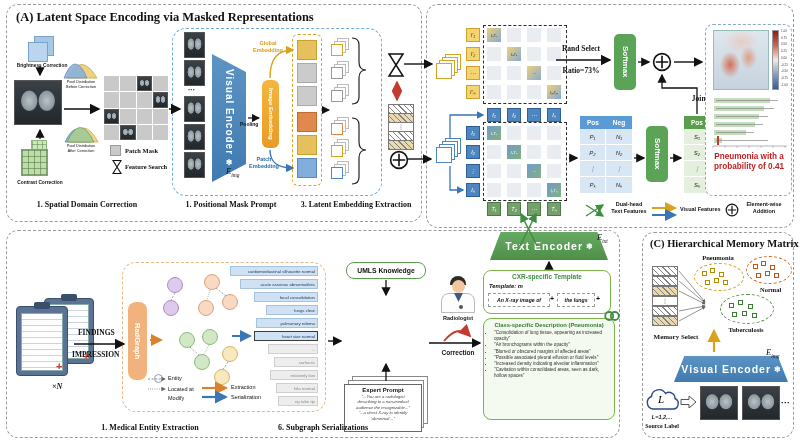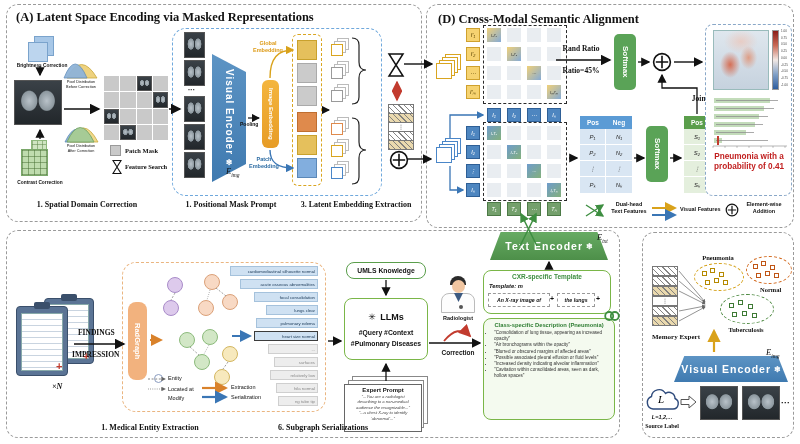--- a/index.html
+++ b/index.html
@@ -198,21 +198,20 @@
   <div class="hrow hatch htan" style="left:388px;top:140px"></div>
   <svg class="a" style="left:389px;top:150px" width="20" height="20">
     <circle cx="10" cy="10" r="8.4" fill="#fff" stroke="#111" stroke-width="1.6"></circle>
     <path d="M10,3.8 V16.2 M3.8,10 H16.2" stroke="#111" stroke-width="1.6"></path>
   </svg>
 
   <div class="cap" style="left:12px;top:200px;width:150px">1. Spatial Domain Correction</div>
   <div class="cap" style="left:158px;top:200px;width:146px">1. Positional Mask Prompt</div>
   <div class="cap" style="left:288px;top:200px;width:136px">3. Latent Embedding Extraction</div>
 
-  <div class="ptitle" style="left:438px;top:12px">(D) Cross-Modal Semantic Alignment</div>
 
   <div class="stk" style="left:436px;top:54px;width:26px;height:26px">
     <i style="left:9px;top:0;width:16px;height:16px;border:1.5px solid #d9a520"></i>
       <i style="left:6px;top:3px;width:16px;height:16px;border:1.5px solid #d9a520"></i>
       <i style="left:3px;top:6px;width:16px;height:16px;border:1.5px solid #d9a520"></i>
       <i style="left:0;top:9px;width:16px;height:16px;border:1.5px solid #d9a520"></i>
     </div>
   <div class="stk" style="left:436px;top:138px;width:26px;height:26px">
     <i style="left:9px;top:0;width:16px;height:16px;border:1.5px solid #4a86c8"></i>
       <i style="left:6px;top:3px;width:16px;height:16px;border:1.5px solid #4a86c8"></i>
@@ -265,22 +264,22 @@
   <div class="cell" style="left:547px;top:164px"></div>
   <div class="cell" style="left:487px;top:183px"></div>
   <div class="cell" style="left:507px;top:183px"></div>
   <div class="cell" style="left:527px;top:183px"></div>
   <div class="cell db" style="left:547px;top:183px">IₙTₙ</div>
   <div class="lsq gn" style="left:487px;top:202px">T₁</div>
   <div class="lsq gn" style="left:507px;top:202px">T₂</div>
   <div class="lsq gn" style="left:527px;top:202px">⋯</div>
   <div class="lsq gn" style="left:547px;top:202px">Tₙ</div>
 
-  <div class="a b t c" style="left:554px;top:44px;width:54px;font-size:7.5px">Rand Ratio</div>
-  <div class="a b t c" style="left:554px;top:66px;width:54px;font-size:7.5px">Ratio=45%</div>
+  <div class="a b t c" style="left:554px;top:44px;width:54px;font-size:7.5px">Rand Select</div>
+  <div class="a b t c" style="left:554px;top:66px;width:54px;font-size:7.5px">Ratio=73%</div>
   <div class="softmax" style="left:614px;top:34px;width:22px;height:56px">
       <span class="vtxt">Softmax</span>
     </div>
   <svg class="a" style="left:652px;top:52px" width="20" height="20">
     <circle cx="10" cy="10" r="8.4" fill="#fff" stroke="#111" stroke-width="1.6"></circle>
     <path d="M10,3.8 V16.2 M3.8,10 H16.2" stroke="#111" stroke-width="1.6"></path>
   </svg>
 
   <div class="thdr" style="left:580px;top:116px;width:26px;height:13px;background:#5b9bd5;border-right:0.8px solid #fff">Pos</div>
   <div class="thdr" style="left:606px;top:116px;width:26px;height:13px;background:#5b9bd5">Neg</div>
@@ -388,28 +387,20 @@
   <div class="a" style="left:154px;top:374px;width:9px;height:9px;border:1.2px solid #8a9cc0;border-radius:50%;background:#fff"></div>
   <div class="a" style="left:168px;top:375px;font-size:5.5px">Entity</div>
   <div class="a" style="left:168px;top:386px;font-size:5.5px">Located at</div>
   <div class="a" style="left:168px;top:395px;font-size:5.5px">Modify</div>
   <div class="a" style="left:231px;top:384px;font-size:5.5px">Extraction</div>
   <div class="a" style="left:231px;top:394px;font-size:5.5px">Serialization</div>
 
   <div class="gbox c" style="left:346px;top:262px;width:80px;height:17px;border-color:#5a9e4b;display:flex;align-items:center;justify-content:center">
     <span class="b" style="font-size:6.8px">UMLS Knowledge</span>
   </div>
-  <div class="gbox" style="left:344px;top:298px;width:84px;height:62px">
-    <div class="c" style="margin-top:7px">
-      <span style="font-size:9px">✳</span>
-      <span class="b" style="font-size:9px">LLMs</span>
-    </div>
-    <div class="b c" style="font-size:6.8px;margin-top:5px">#Query #Context</div>
-    <div class="b c" style="font-size:6.8px;margin-top:4px">#Pulmonary Diseases</div>
-  </div>
   <div class="a" style="left:352px;top:376px;width:76px;height:48px;background:#fff;border:0.9px solid #888"></div>
   <div class="a" style="left:348px;top:380px;width:76px;height:48px;background:#fff;border:0.9px solid #888"></div>
   <div class="a" style="left:344px;top:384px;width:78px;height:48px;background:#fff;border:0.9px solid #666">
     <div class="b c" style="font-size:6px;margin-top:2px">Expert Prompt</div>
     <div class="c pre" style="font-size:4.2px;line-height:1.3;font-style:italic;color:#444;margin-top:1px">"...You are a radiologist
 describing to a non-medical
 audience the recognizable..."
 "...a chest X-ray to identify
 'abnormal'..."</div>
   </div>
@@ -454,28 +445,29 @@
 
   <div class="trap" style="left:490px;top:232px;width:118px;height:28px;background:linear-gradient(180deg,#67ab63,#4d8f49);clip-path:polygon(9% 0,91% 0,100% 100%,0 100%)">
     <span style="font-size:10.5px;letter-spacing:1px">Text Encoder</span>
     <span style="font-size:8px;margin-left:3px">❄</span>
   </div>
   <span class="a esub" style="left:597px;top:232px"><span>E</span><sub>txt</sub></span>
 
   <div class="cap" style="left:55px;top:423px;width:190px">1. Medical Entity Extraction</div>
   <div class="cap" style="left:248px;top:423px;width:150px">6. Subgraph Serializations</div>
 
+  <div class="ptitle" style="left:650px;top:238px;font-size:10.5px">(C) Hierarchical Memory Matrix</div>
 
   <div class="hrow hatch" style="left:652px;top:266px"></div>
   <div class="hrow hatch" style="left:652px;top:276px"></div>
   <div class="hrow hatch htan" style="left:652px;top:286px"></div>
   <div class="hrow c" style="left:652px;top:296px;font-size:6px;line-height:8px">⋮</div>
   <div class="hrow hatch" style="left:652px;top:306px"></div>
   <div class="hrow hatch htan" style="left:652px;top:316px"></div>
-  <div class="a b t c" style="left:640px;top:333px;width:72px;font-size:7px">Memory Expert</div>
+  <div class="a b t c" style="left:640px;top:333px;width:72px;font-size:7px">Memory Select</div>
 
   <div class="a b t c" style="left:690px;top:254px;width:56px;font-size:6.5px">Pneumonia</div>
   <div class="ell" style="left:694px;top:263px;width:50px;height:28px;border:1.3px dashed #d4a017">
     <div class="msq" style="left:7px;top:7px;border:1.1px solid #b58900"></div>
       <div class="msq" style="left:15px;top:4px;border:1.1px solid #b58900"></div>
       <div class="msq" style="left:24px;top:8px;border:1.1px solid #b58900"></div>
     <div class="msq" style="left:10px;top:16px;border:1.1px solid #b58900"></div>
       <div class="msq" style="left:19px;top:14px;border:1.1px solid #b58900"></div>
       <div class="msq" style="left:28px;top:16px;border:1.1px solid #b58900"></div>
   </div>

